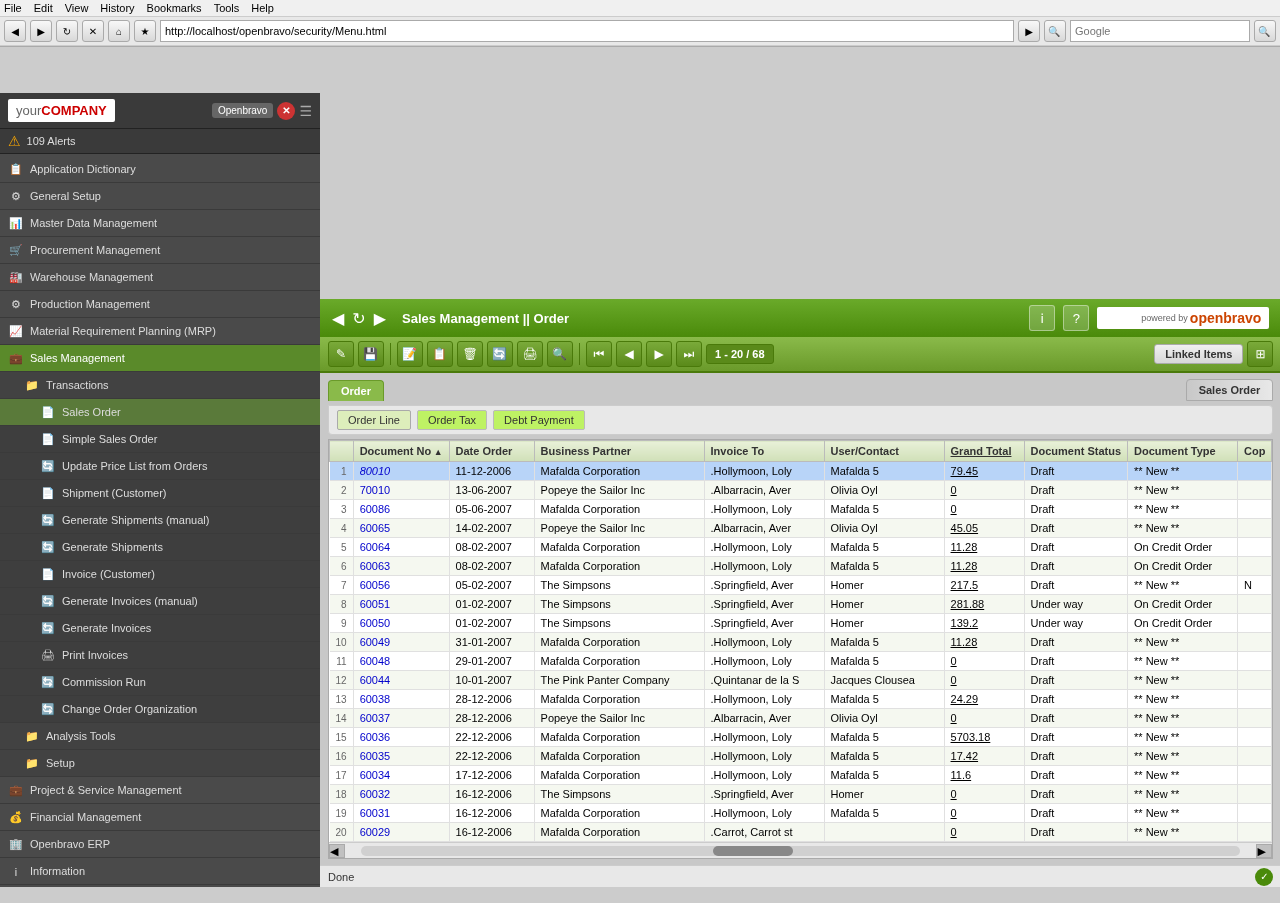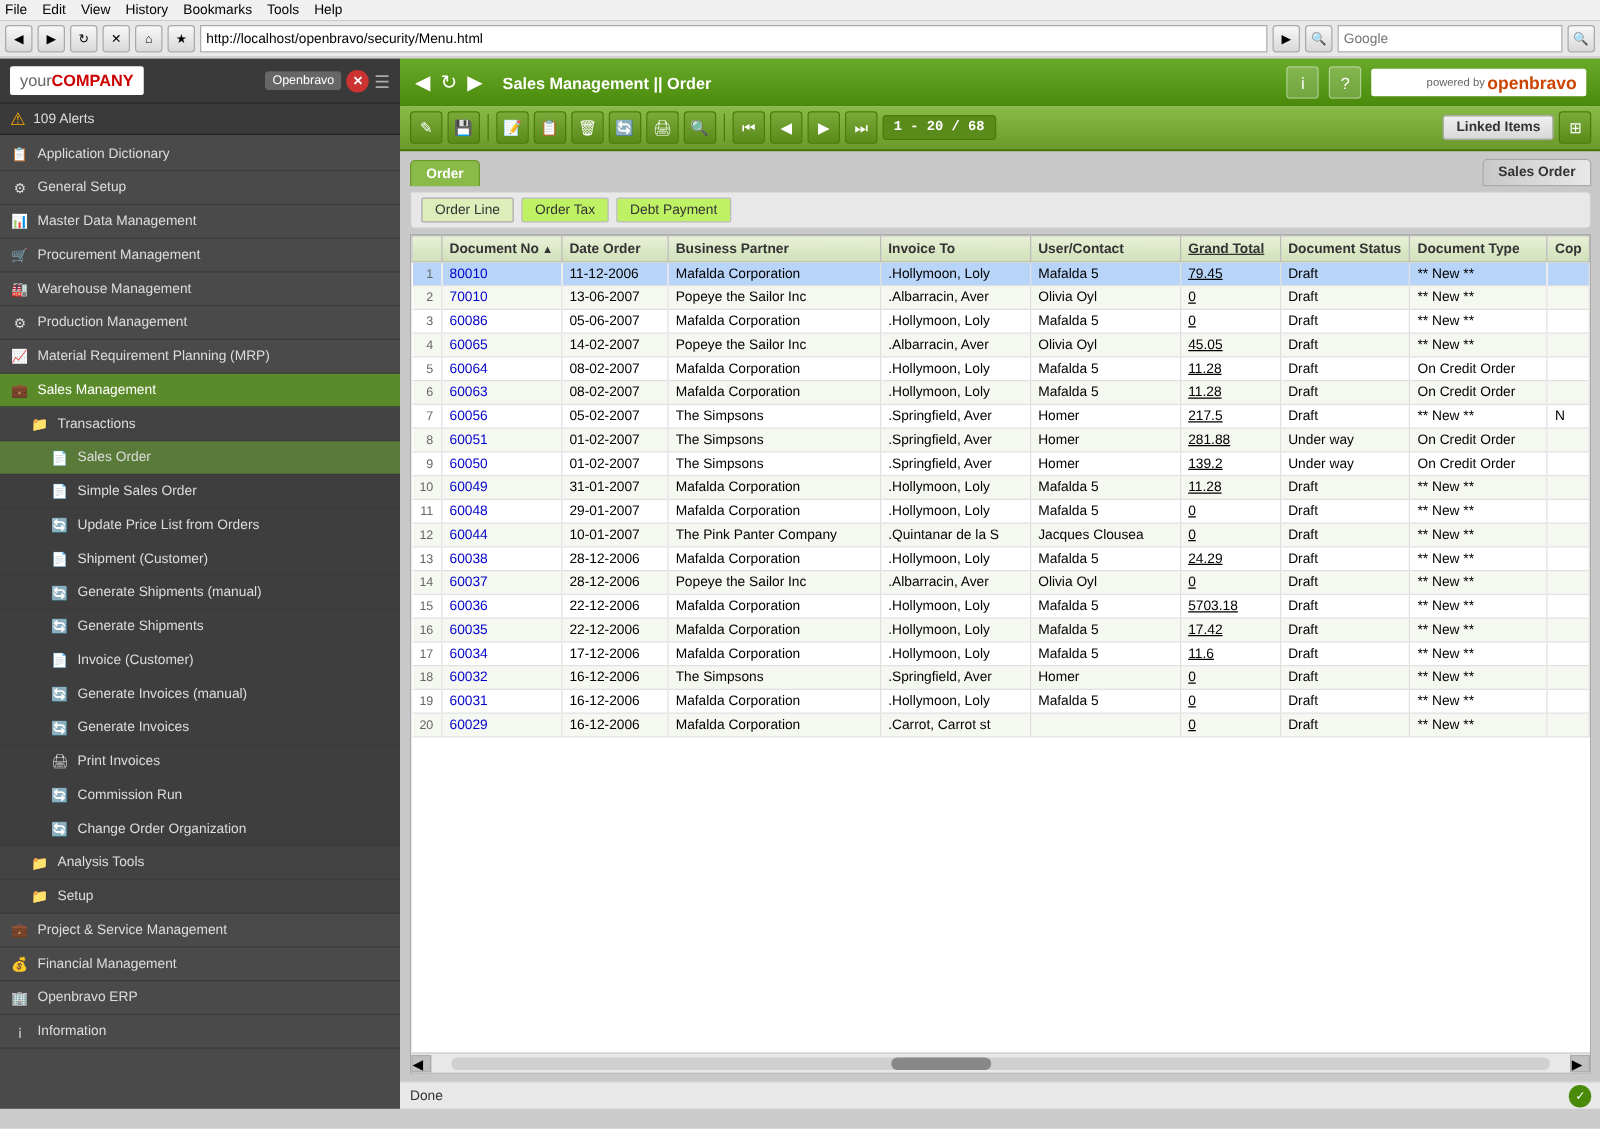--- a/index.html
+++ b/index.html
@@ -9,21 +9,21 @@
     .browser-chrome { background: #e8e8e8; border-bottom: 1px solid #aaa; }
     .browser-menubar { display: flex; align-items: center; padding: 2px 4px; background: #f0f0f0; border-bottom: 1px solid #ccc; font-size: 11px; gap: 12px; }
     .browser-menubar span { cursor: pointer; }
     .browser-toolbar { display: flex; align-items: center; padding: 3px 4px; background: #e8e8e8; border-bottom: 1px solid #ccc; gap: 4px; }
     .nav-btn { width: 22px; height: 22px; background: linear-gradient(to bottom, #f8f8f8, #d8d8d8); border: 1px solid #aaa; border-radius: 3px; cursor: pointer; display: flex; align-items: center; justify-content: center; font-size: 10px; }
     .nav-btn:disabled { opacity: 0.4; }
     .address-bar { flex: 1; height: 22px; border: 1px solid #aaa; padding: 0 4px; font-size: 11px; background: white; }
     .search-bar { width: 180px; height: 22px; border: 1px solid #aaa; padding: 0 4px; font-size: 11px; background: white; }
 
     
-    .app-container { display: flex; width: 1163px; height: 840px; }
+    .app-container { display: flex; width: 1163px; height: 840px; align-items: flex-end; }
 
     
     .sidebar { width: 320px; background: #4a4a4a; display: flex; flex-direction: column; overflow: hidden; flex-shrink: 0; }
     .sidebar-header { background: #3a3a3a; padding: 6px 8px; display: flex; align-items: center; justify-content: space-between; border-bottom: 1px solid #222; }
     .sidebar-logo { background: white; padding: 4px 8px; border-radius: 2px; }
     .sidebar-logo .your { color: #666; font-size: 13px; font-weight: normal; }
     .sidebar-logo .company { color: #cc0000; font-size: 13px; font-weight: bold; }
     .sidebar-controls { display: flex; gap: 4px; align-items: center; }
     .sidebar-btn { background: #666; color: white; border: none; border-radius: 3px; padding: 2px 6px; cursor: pointer; font-size: 10px; }
     .close-btn { width: 18px; height: 18px; background: #cc3333; border: none; border-radius: 50%; cursor: pointer; display: flex; align-items: center; justify-content: center; color: white; font-size: 10px; font-weight: bold; }
@@ -52,21 +52,21 @@
     .header-nav-btn { background: none; border: none; cursor: pointer; color: white; font-size: 16px; }
     .header-icons { display: flex; align-items: center; gap: 8px; }
     .header-icon-btn { width: 26px; height: 26px; background: rgba(255,255,255,0.2); border: 1px solid rgba(255,255,255,0.4); border-radius: 3px; cursor: pointer; display: flex; align-items: center; justify-content: center; color: white; font-size: 13px; }
     .openbravo-logo { background: white; padding: 3px 8px; border-radius: 2px; font-size: 11px; color: #333; display: flex; align-items: center; gap: 2px; }
     .openbravo-brand { color: #cc4400; font-size: 14px; font-weight: bold; }
 
     
     .app-toolbar { background: linear-gradient(to bottom, #8aba4a, #6a9a2a); padding: 4px 8px; display: flex; align-items: center; gap: 4px; border-bottom: 2px solid #4a7a0a; }
     .tool-btn { width: 26px; height: 26px; background: linear-gradient(to bottom, #7aaa3a, #5a8a1a); border: 1px solid #4a7a0a; border-radius: 3px; cursor: pointer; display: flex; align-items: center; justify-content: center; color: white; font-size: 12px; }
     .tool-separator { width: 1px; height: 22px; background: #4a7a0a; margin: 0 2px; }
-    .page-info { background: #5a8a1a; color: white; padding: 3px 8px; border: 1px solid #4a7a0a; border-radius: 3px; font-size: 11px; font-weight: bold; font-family: Liberation Mono, monospace; }
+    .page-info { background: #5a8a1a; color: white; padding: 3px 8px; border: 1px solid #4a7a0a; border-radius: 3px; font-size: 11px; font-weight: bold; }
     .linked-items-btn { margin-left: auto; background: linear-gradient(to bottom, #f0f0f0, #d8d8d8); border: 1px solid #aaa; border-radius: 3px; padding: 3px 10px; cursor: pointer; font-size: 11px; color: #333; font-weight: bold; }
 
     
     .content-area { flex: 1; padding: 6px 8px; display: flex; flex-direction: column; gap: 4px; overflow: hidden; }
 
     
     .order-tabs { display: flex; align-items: flex-end; gap: 2px; }
     .order-tab { padding: 4px 12px; background: #d8d8d8; border: 1px solid #aaa; border-radius: 4px 4px 0 0; cursor: pointer; font-size: 11px; color: #333; border-bottom: none; }
     .order-tab.active { background: #8aba4a; color: white; font-weight: bold; border-color: #6a9a2a; }
     .sales-order-label { margin-left: auto; background: linear-gradient(to right, #c8c8c8, #e8e8e8); border: 1px solid #aaa; border-radius: 4px 4px 0 0; padding: 4px 12px; font-size: 11px; color: #333; font-weight: bold; align-self: flex-end; }
@@ -336,21 +336,21 @@
                 <th class="col-user">User/Contact</th>
                 <th class="col-total">Grand Total</th>
                 <th class="col-status">Document Status</th>
                 <th class="col-type">Document Type</th>
                 <th class="col-cop">Cop</th>
               </tr>
             </thead>
             <tbody id="table-body">
             <tr class="selected">
     <td class="row-num">1</td>
-    <td class="col-doc" style="color:#0000cc;">80010</td>
+    <td class="col-doc" style="color:#0000cc;font-style:italic;">80010</td>
     <td class="col-date">11-12-2006</td>
     <td class="col-partner">Mafalda Corporation</td>
     <td class="col-invoice">.Hollymoon, Loly</td>
     <td class="col-user">Mafalda 5</td>
     <td class="col-total">79.45</td>
     <td class="col-status">Draft</td>
     <td class="col-type">** New **</td>
     <td class="col-cop"></td>
   </tr>
                 <tr>

